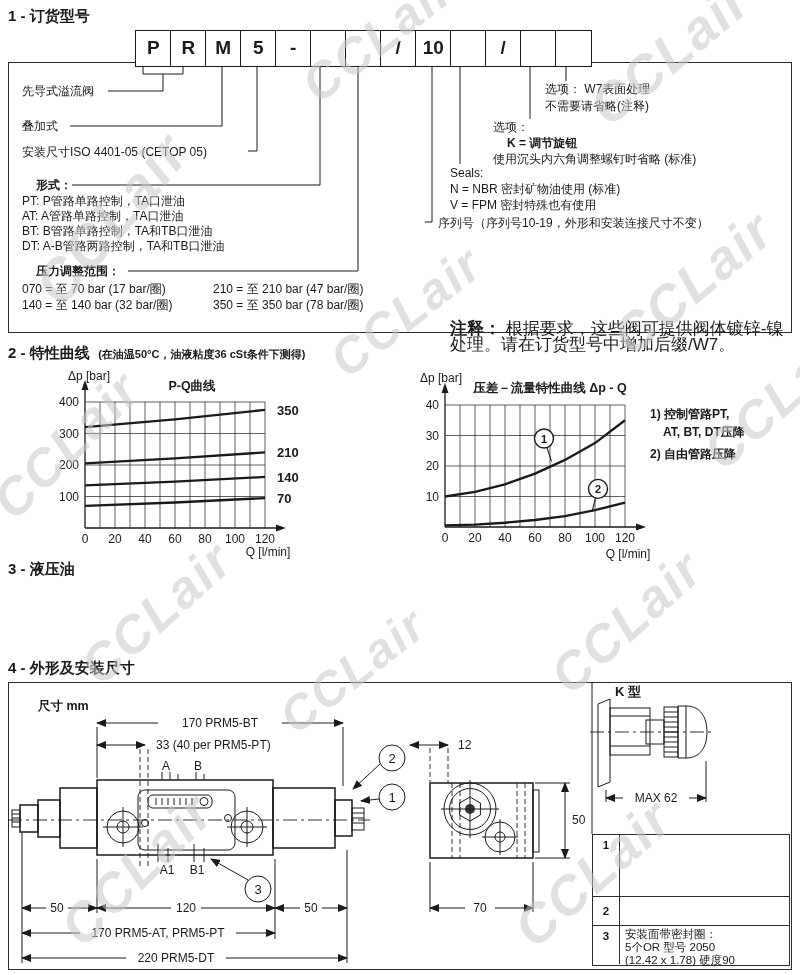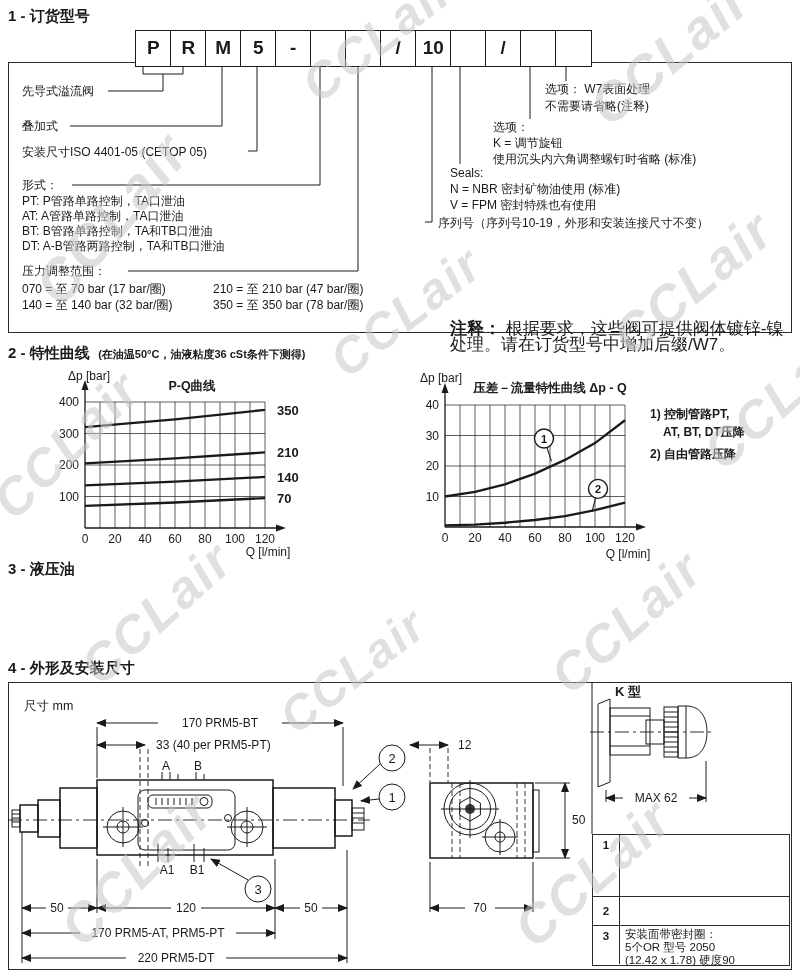--- a/index.html
+++ b/index.html
@@ -2,21 +2,21 @@
 <html><head>
 <meta charset="utf-8">
 <style>
   * { margin:0; padding:0; box-sizing:border-box; }
   html,body { width:800px; height:975px; }
   body { position:relative; overflow:hidden; background:#fff;
          font-family:"Liberation Sans","DejaVu Sans",sans-serif; color:#1a1a1a; }
   .abs { position:absolute; }
   .hdr { font-size:15px; font-weight:700; white-space:nowrap; z-index:3; }
   .txt { font-size:12px; line-height:14px; white-space:nowrap; z-index:3; }
-  .bld { font-weight:400; }
+  .bld { font-weight:700;margin-left:14px; }
   .bigbox { position:absolute; border:1.6px solid #2b2b2b; z-index:0; background:transparent; }
   .codebox { position:absolute; top:30px; width:36.5px; height:37px; border:1.7px solid #1a1a1a;
              background:#fff; text-align:center; line-height:34px; font-size:19px; font-weight:700; z-index:2; }
   .wm { position:absolute; color:#c7c7c7; opacity:.55; font-weight:700; font-style:italic;
         white-space:nowrap; z-index:5; pointer-events:none; letter-spacing:2px; }
   svg { position:absolute; overflow:visible; }
   svg text { font-family:"Liberation Sans","DejaVu Sans",sans-serif; fill:#1a1a1a; }
   .lnthin { stroke:#1a1a1a; stroke-width:1; fill:none; }
   .dim { stroke:#1a1a1a; stroke-width:1; fill:none;
          marker-start:url(#arr); marker-end:url(#arr); }

